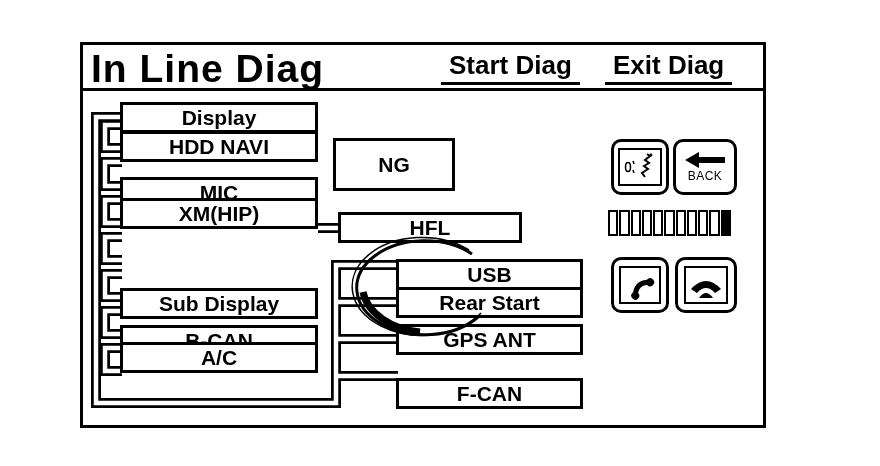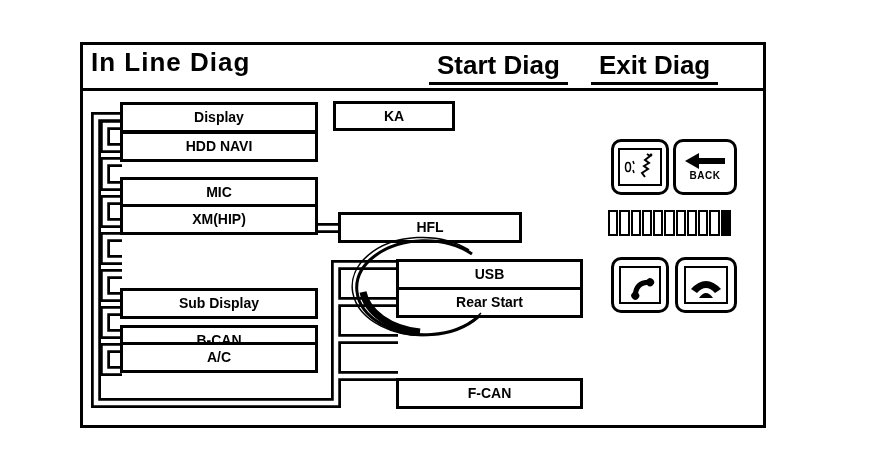--- a/index.html
+++ b/index.html
@@ -2,46 +2,46 @@
 <html><head>
 <meta charset="utf-8">
 <style>
   html,body{margin:0;padding:0;background:#ffffff;}
   #canvas{position:relative;width:880px;height:466px;background:#ffffff;
           font-family:"Liberation Sans",sans-serif;color:#000;overflow:hidden;}
   
   .frame{position:absolute;left:80px;top:42px;width:680px;height:380px;
          border:3px solid #000;background:transparent;}
   .titlebar{position:absolute;left:0;top:0;width:100%;height:43px;border-bottom:3px solid #000;}
-  .title{position:absolute;left:8px;top:2px;font-size:26px;font-weight:bold;letter-spacing:1px;white-space:nowrap;}
+  .title{position:absolute;left:8px;top:2px;font-size:39px;font-weight:bold;letter-spacing:1px;white-space:nowrap;}
   .tab{position:absolute;top:5px;font-size:26px;font-weight:bold;border-bottom:3px solid #000;
        padding:0 8px 1px 8px;white-space:nowrap;cursor:pointer;}
-  #tab-start{left:346px;}
-  #tab-exit{left:508px;}
+  #tab-start{left:358px;}
+  #tab-exit{left:522px;}
 
   
   .layer{position:absolute;left:0;top:0;width:880px;height:466px;pointer-events:none;}
   #pipes{z-index:1;}
   #annotation{z-index:4;}
 
   
   .mbox{position:absolute;background:#fff;border:3px solid #000;text-align:center;
-        font-size:14px;font-weight:bold;z-index:2;white-space:nowrap;overflow:hidden;}
+        font-size:21px;font-weight:bold;z-index:2;white-space:nowrap;overflow:hidden;}
   .leftcol{left:120px;width:192px;height:25px;line-height:25px;}
   .midcol{left:333px;width:116px;}
   .rightcol{left:396px;width:181px;height:25px;line-height:25px;}
 
   
   .rbtn{position:absolute;background:#fff;border:3px solid #000;border-radius:10px;z-index:2;
         display:flex;align-items:center;justify-content:center;flex-direction:column;cursor:pointer;}
   .icon-frame{border:2px solid #000;background:#fff;display:flex;align-items:center;justify-content:center;}
   #signal-bar{position:absolute;left:608px;top:210px;width:123px;height:26px;display:flex;gap:1px;z-index:2;}
   #signal-bar .seg{flex:1;border:2px solid #000;background:#fff;}
   #signal-bar .seg.filled{background:#000;}
-  .back-label{font-size:10px;font-weight:bold;letter-spacing:.5px;margin-top:1px;}
+  .back-label{font-size:12px;font-weight:normal;letter-spacing:.5px;margin-top:1px;}
 </style>
 </head>
 <body>
 
 <div id="canvas">
 
   <svg id="pipes" class="layer" viewBox="0 0 880 466">
     <g fill="none" stroke-linecap="butt" stroke-linejoin="miter">
       <path stroke="#000" stroke-width="10" d="M122 117 H96 V403 H336 V265 H398
         M336 302 H398 M336 339 H398 M336 376 H398
@@ -60,30 +60,31 @@
     <div class="titlebar">
       <div class="title">In Line Diag</div>
       <div class="tab" id="tab-start">Start Diag</div>
       <div class="tab" id="tab-exit">Exit Diag</div>
     </div>
   </div>
 
   <div class="mbox leftcol" style="top:102px">Display</div>
   <div class="mbox leftcol" style="top:131px">HDD NAVI</div>
   <div class="mbox leftcol" style="top:177px">MIC</div>
-  <div class="mbox leftcol" style="top:204px">XM(HIP)</div>
+  <div class="mbox leftcol" style="top:198px">XM(HIP)</div>
   <div class="mbox leftcol" style="top:288px">Sub Display</div>
   <div class="mbox leftcol" style="top:325px">B-CAN</div>
   <div class="mbox leftcol" style="top:342px">A/C</div>
 
-  <div class="mbox midcol" style="top:101px;height:24px;line-height:24px">KA</div>
+  <div class="mbox midcol" style="top:138px;height:47px;line-height:47px">NG</div>
 
   <div class="mbox" style="left:338px;top:212px;width:178px;height:25px;line-height:25px">HFL</div>
   <div class="mbox rightcol" style="top:259px">USB</div>
   <div class="mbox rightcol" style="top:287px">Rear Start</div>
+  <div class="mbox rightcol" style="top:324px">GPS ANT</div>
   <div class="mbox rightcol" style="top:378px">F-CAN</div>
 
   <svg id="annotation" class="layer" viewBox="0 0 880 466">
     <g fill="none" stroke="#000">
       <path stroke-width="3" d="M472 254 A68 47 0 1 0 478 317"></path>
       <path stroke-width="1.5" d="M469 250 A70 49 0 1 0 481 313"></path>
       <path stroke-width="7" d="M363 292 A68 47 0 0 0 420 332"></path>
     </g>
   </svg>
 

